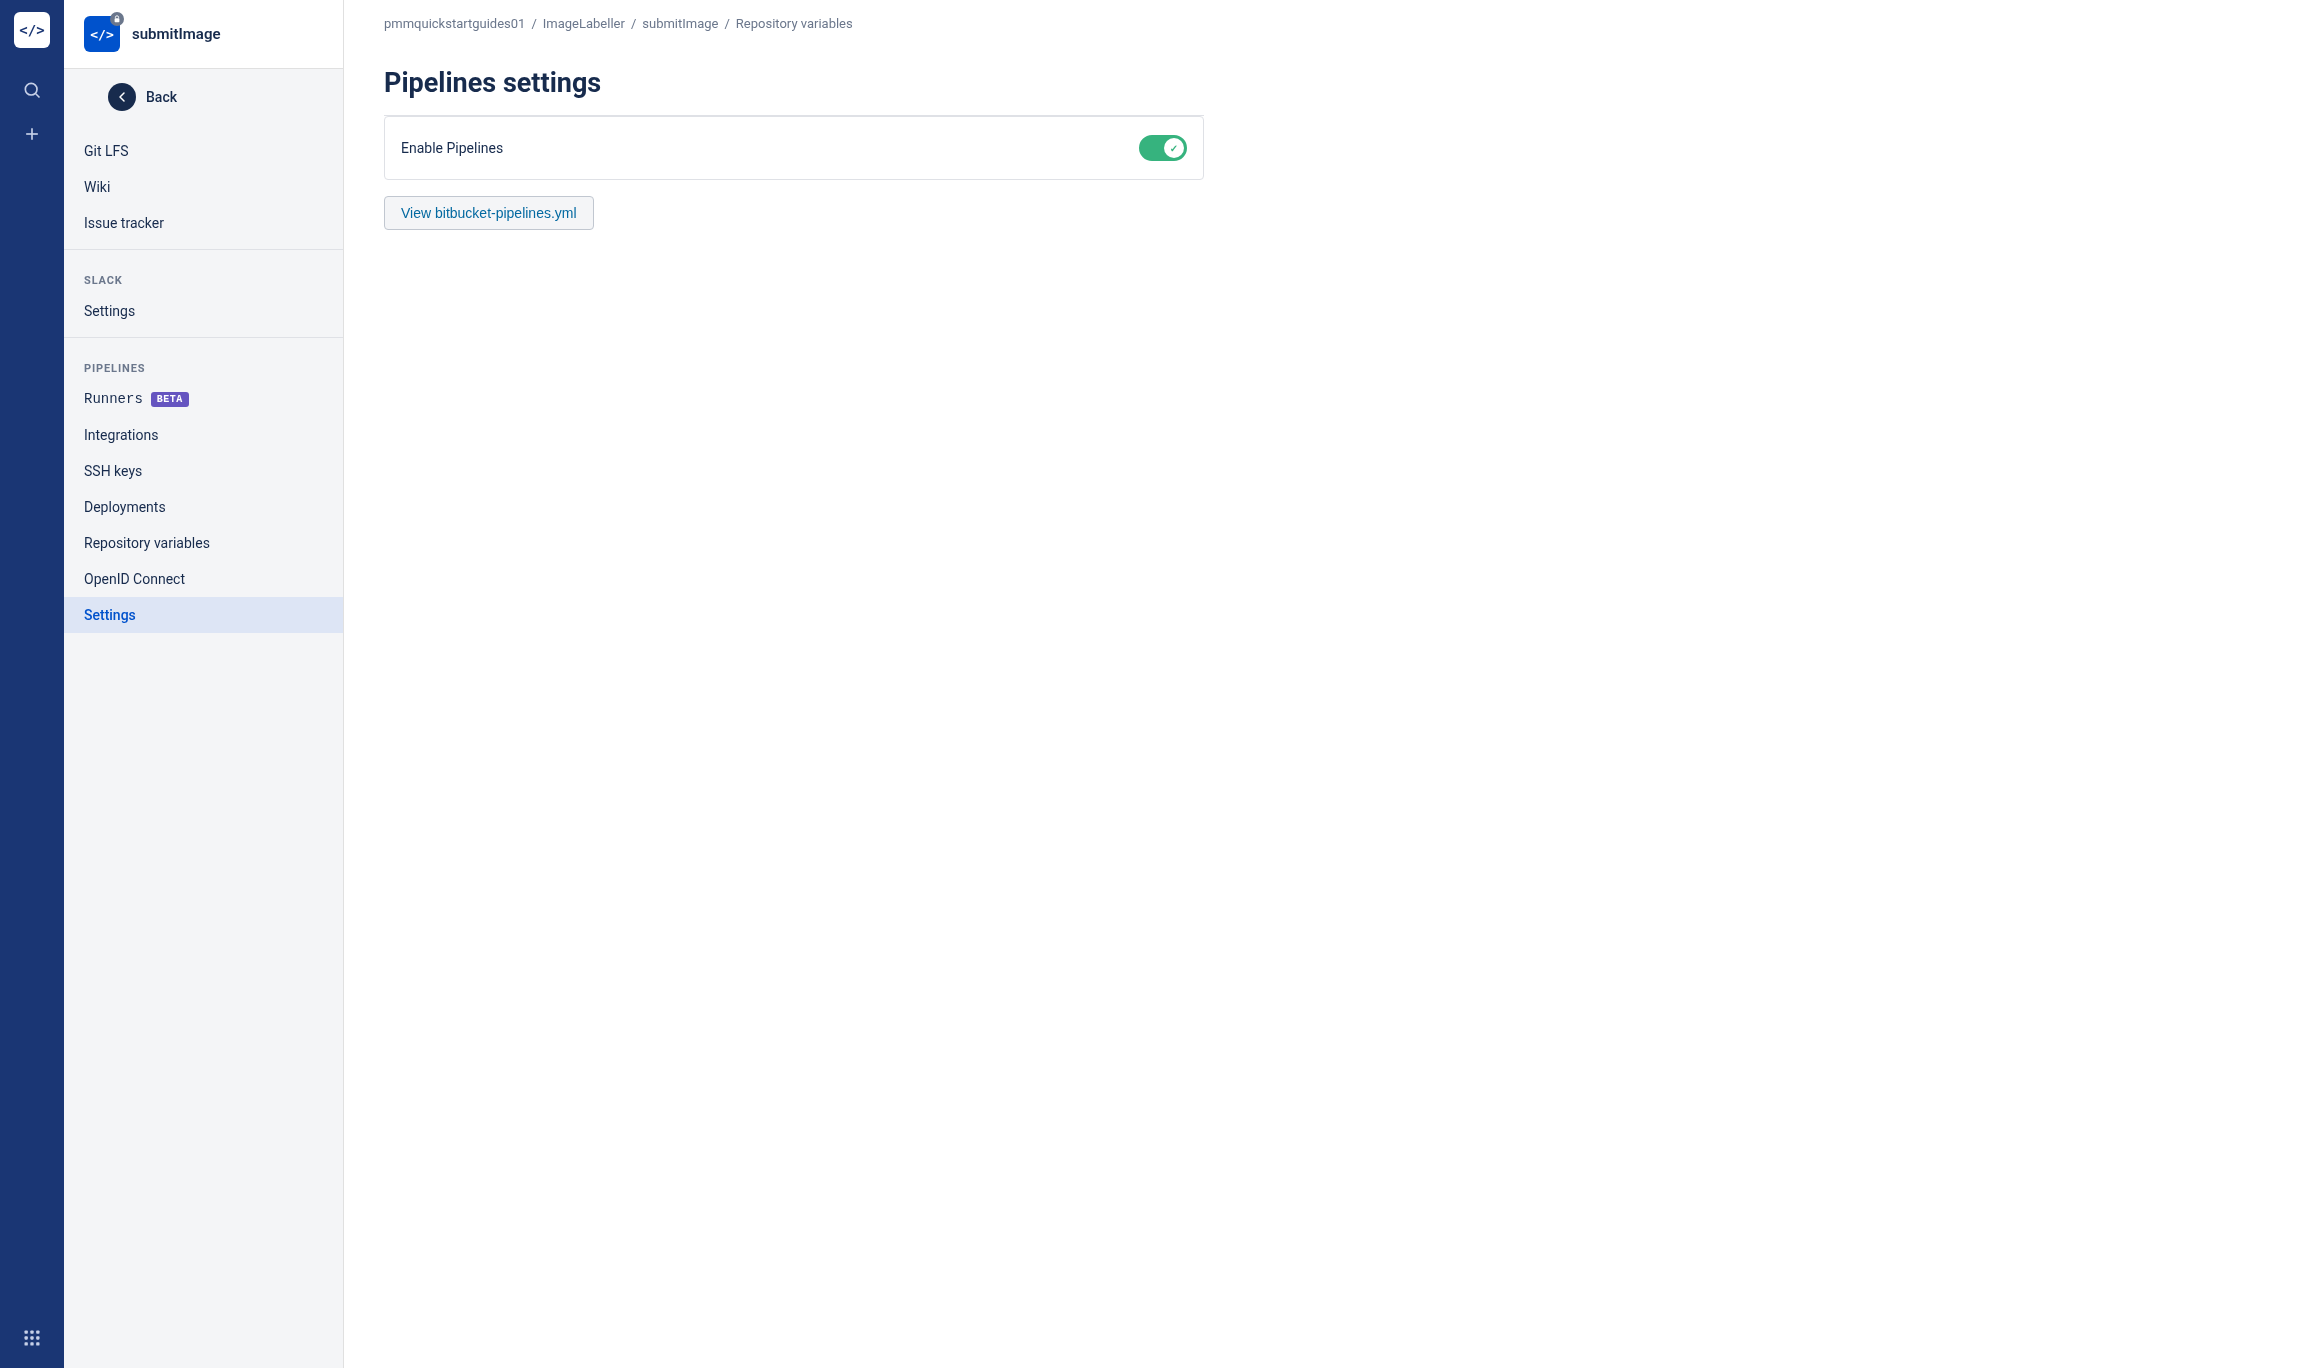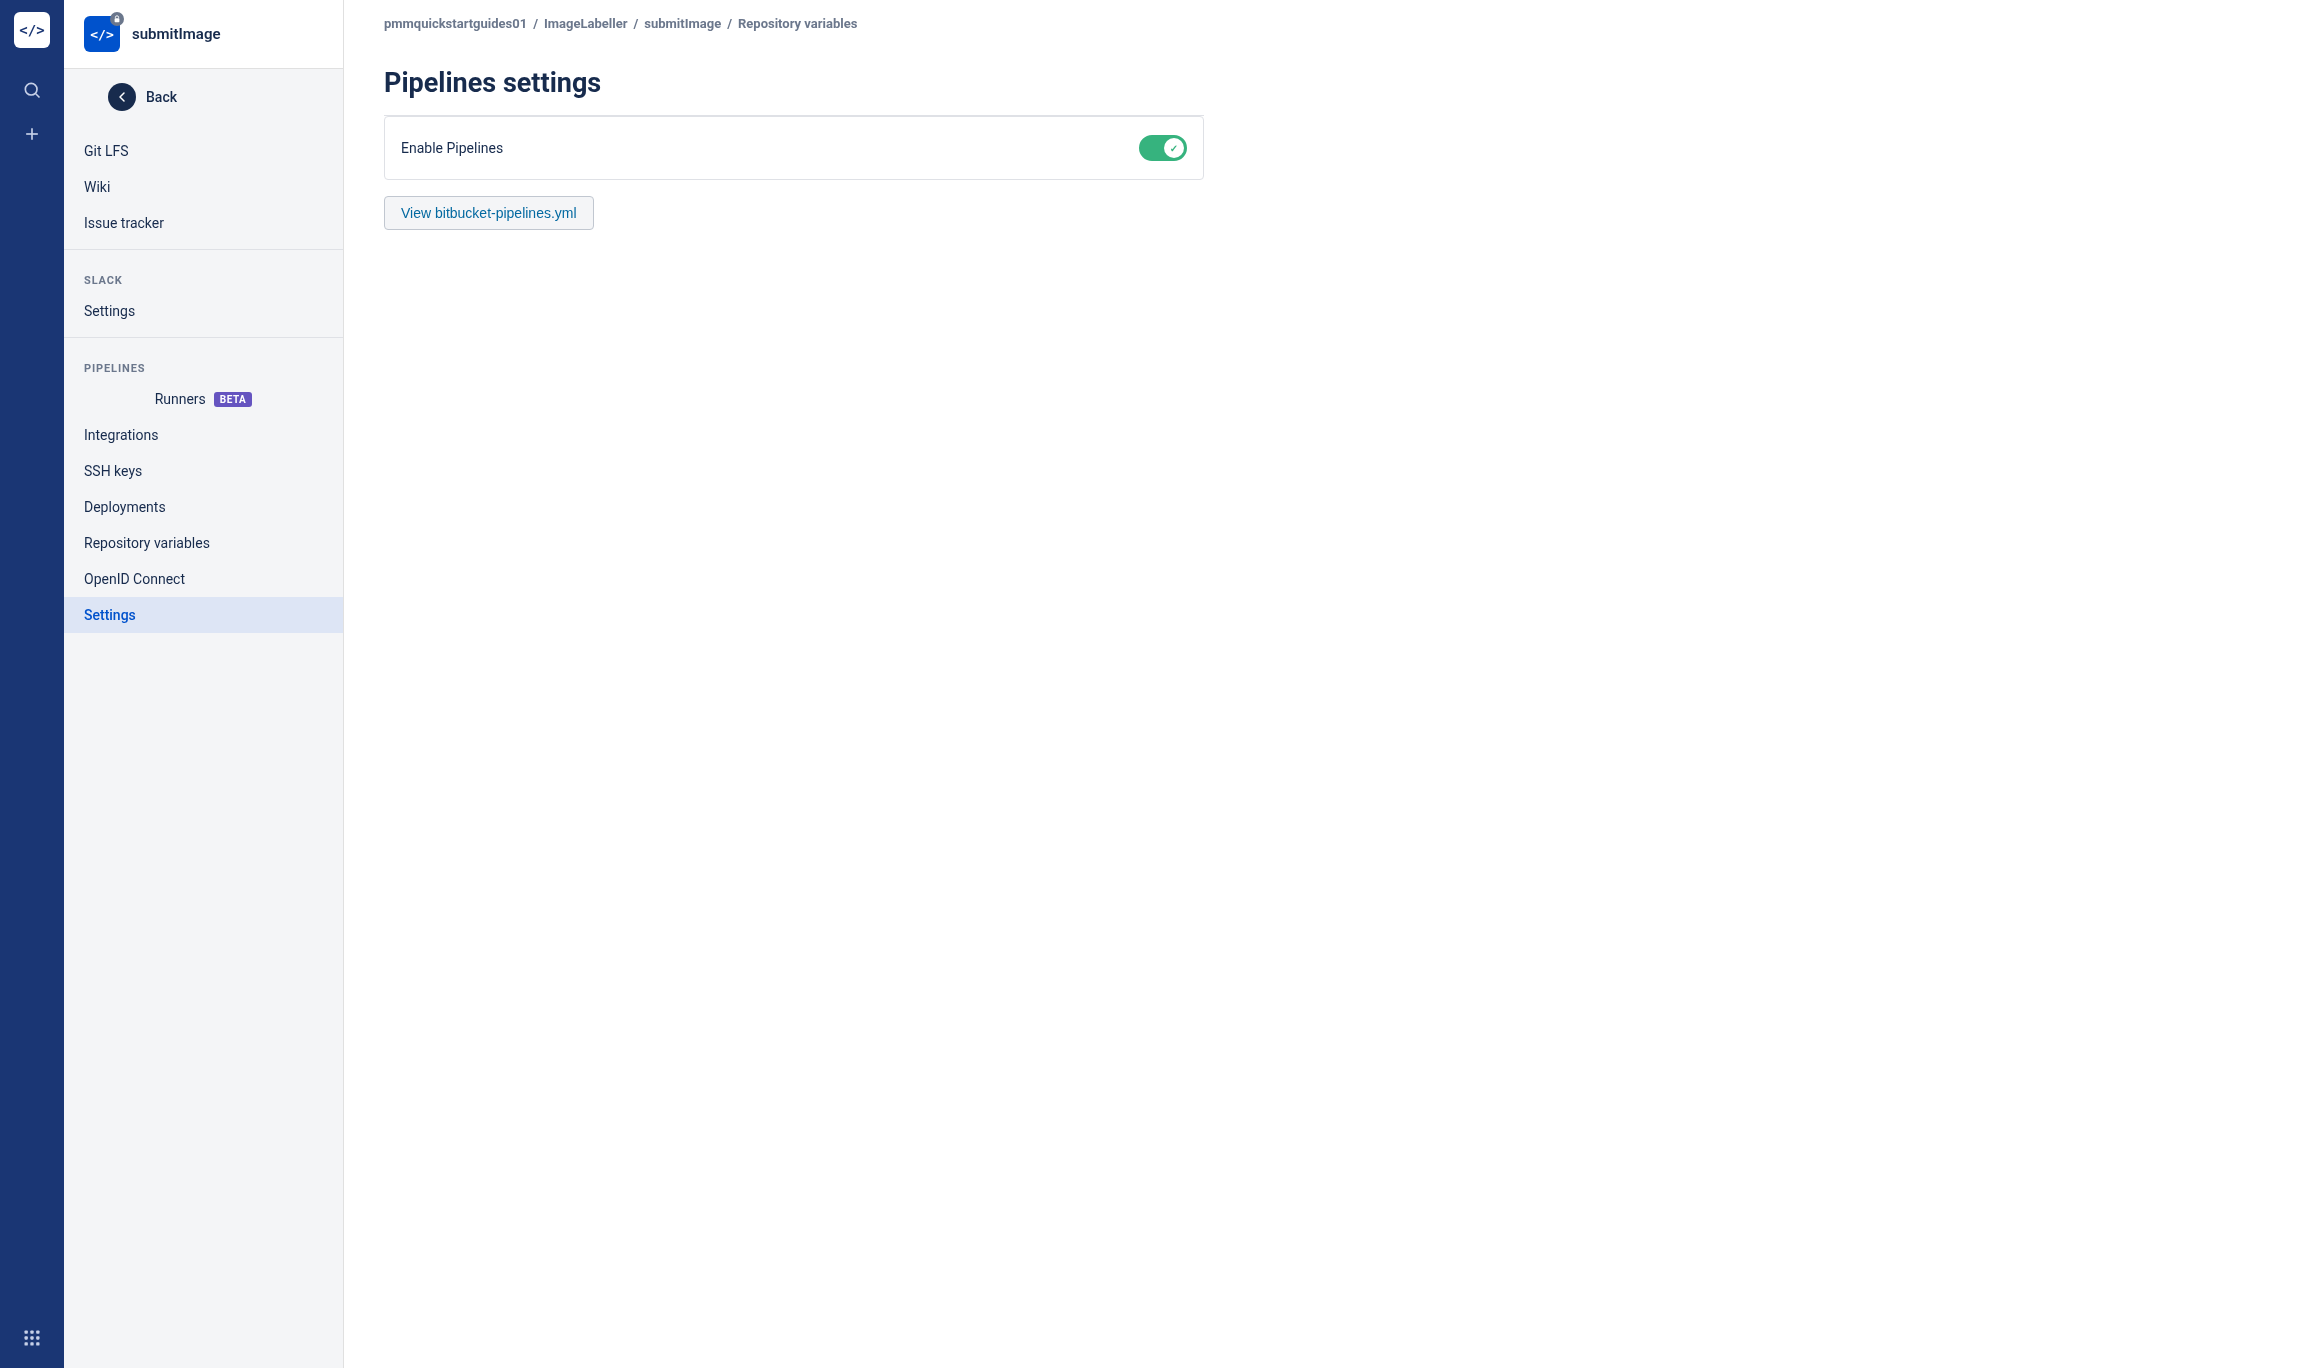--- a/index.html
+++ b/index.html
@@ -156,21 +156,20 @@
       overflow-y: auto;
       background: #fff;
     }
     .breadcrumb {
       padding: 16px 40px;
       font-size: 13px;
       color: #6b778c;
       display: flex;
       align-items: center;
       gap: 6px;
-      font-weight: bold;
     }
     .breadcrumb a {
       color: #6b778c;
       text-decoration: none;
     }
     .breadcrumb-sep { color: #6b778c; }
     .breadcrumb-current { color: #6b778c; }
     .content-area {
       padding: 20px 40px 40px;
       max-width: 900px;
@@ -323,21 +322,21 @@
     </div>
 
     <div class="sidebar-divider"></div>
     <div class="sidebar-section-label">SLACK</div>
     <div class="sidebar-item">
       <span>Settings</span>
     </div>
 
     <div class="sidebar-divider"></div>
     <div class="sidebar-section-label">PIPELINES</div>
-    <div class="sidebar-item" style="justify-content: center;">
+    <div class="sidebar-item" style="justify-content: flex-start; font-family: Liberation Mono, monospace;">
       <span>Runners</span>
       <span class="beta-badge">BETA</span>
     </div>
     <div class="sidebar-item">
       <span>Integrations</span>
     </div>
     <div class="sidebar-item">
       <span>SSH keys</span>
     </div>
     <div class="sidebar-item">

